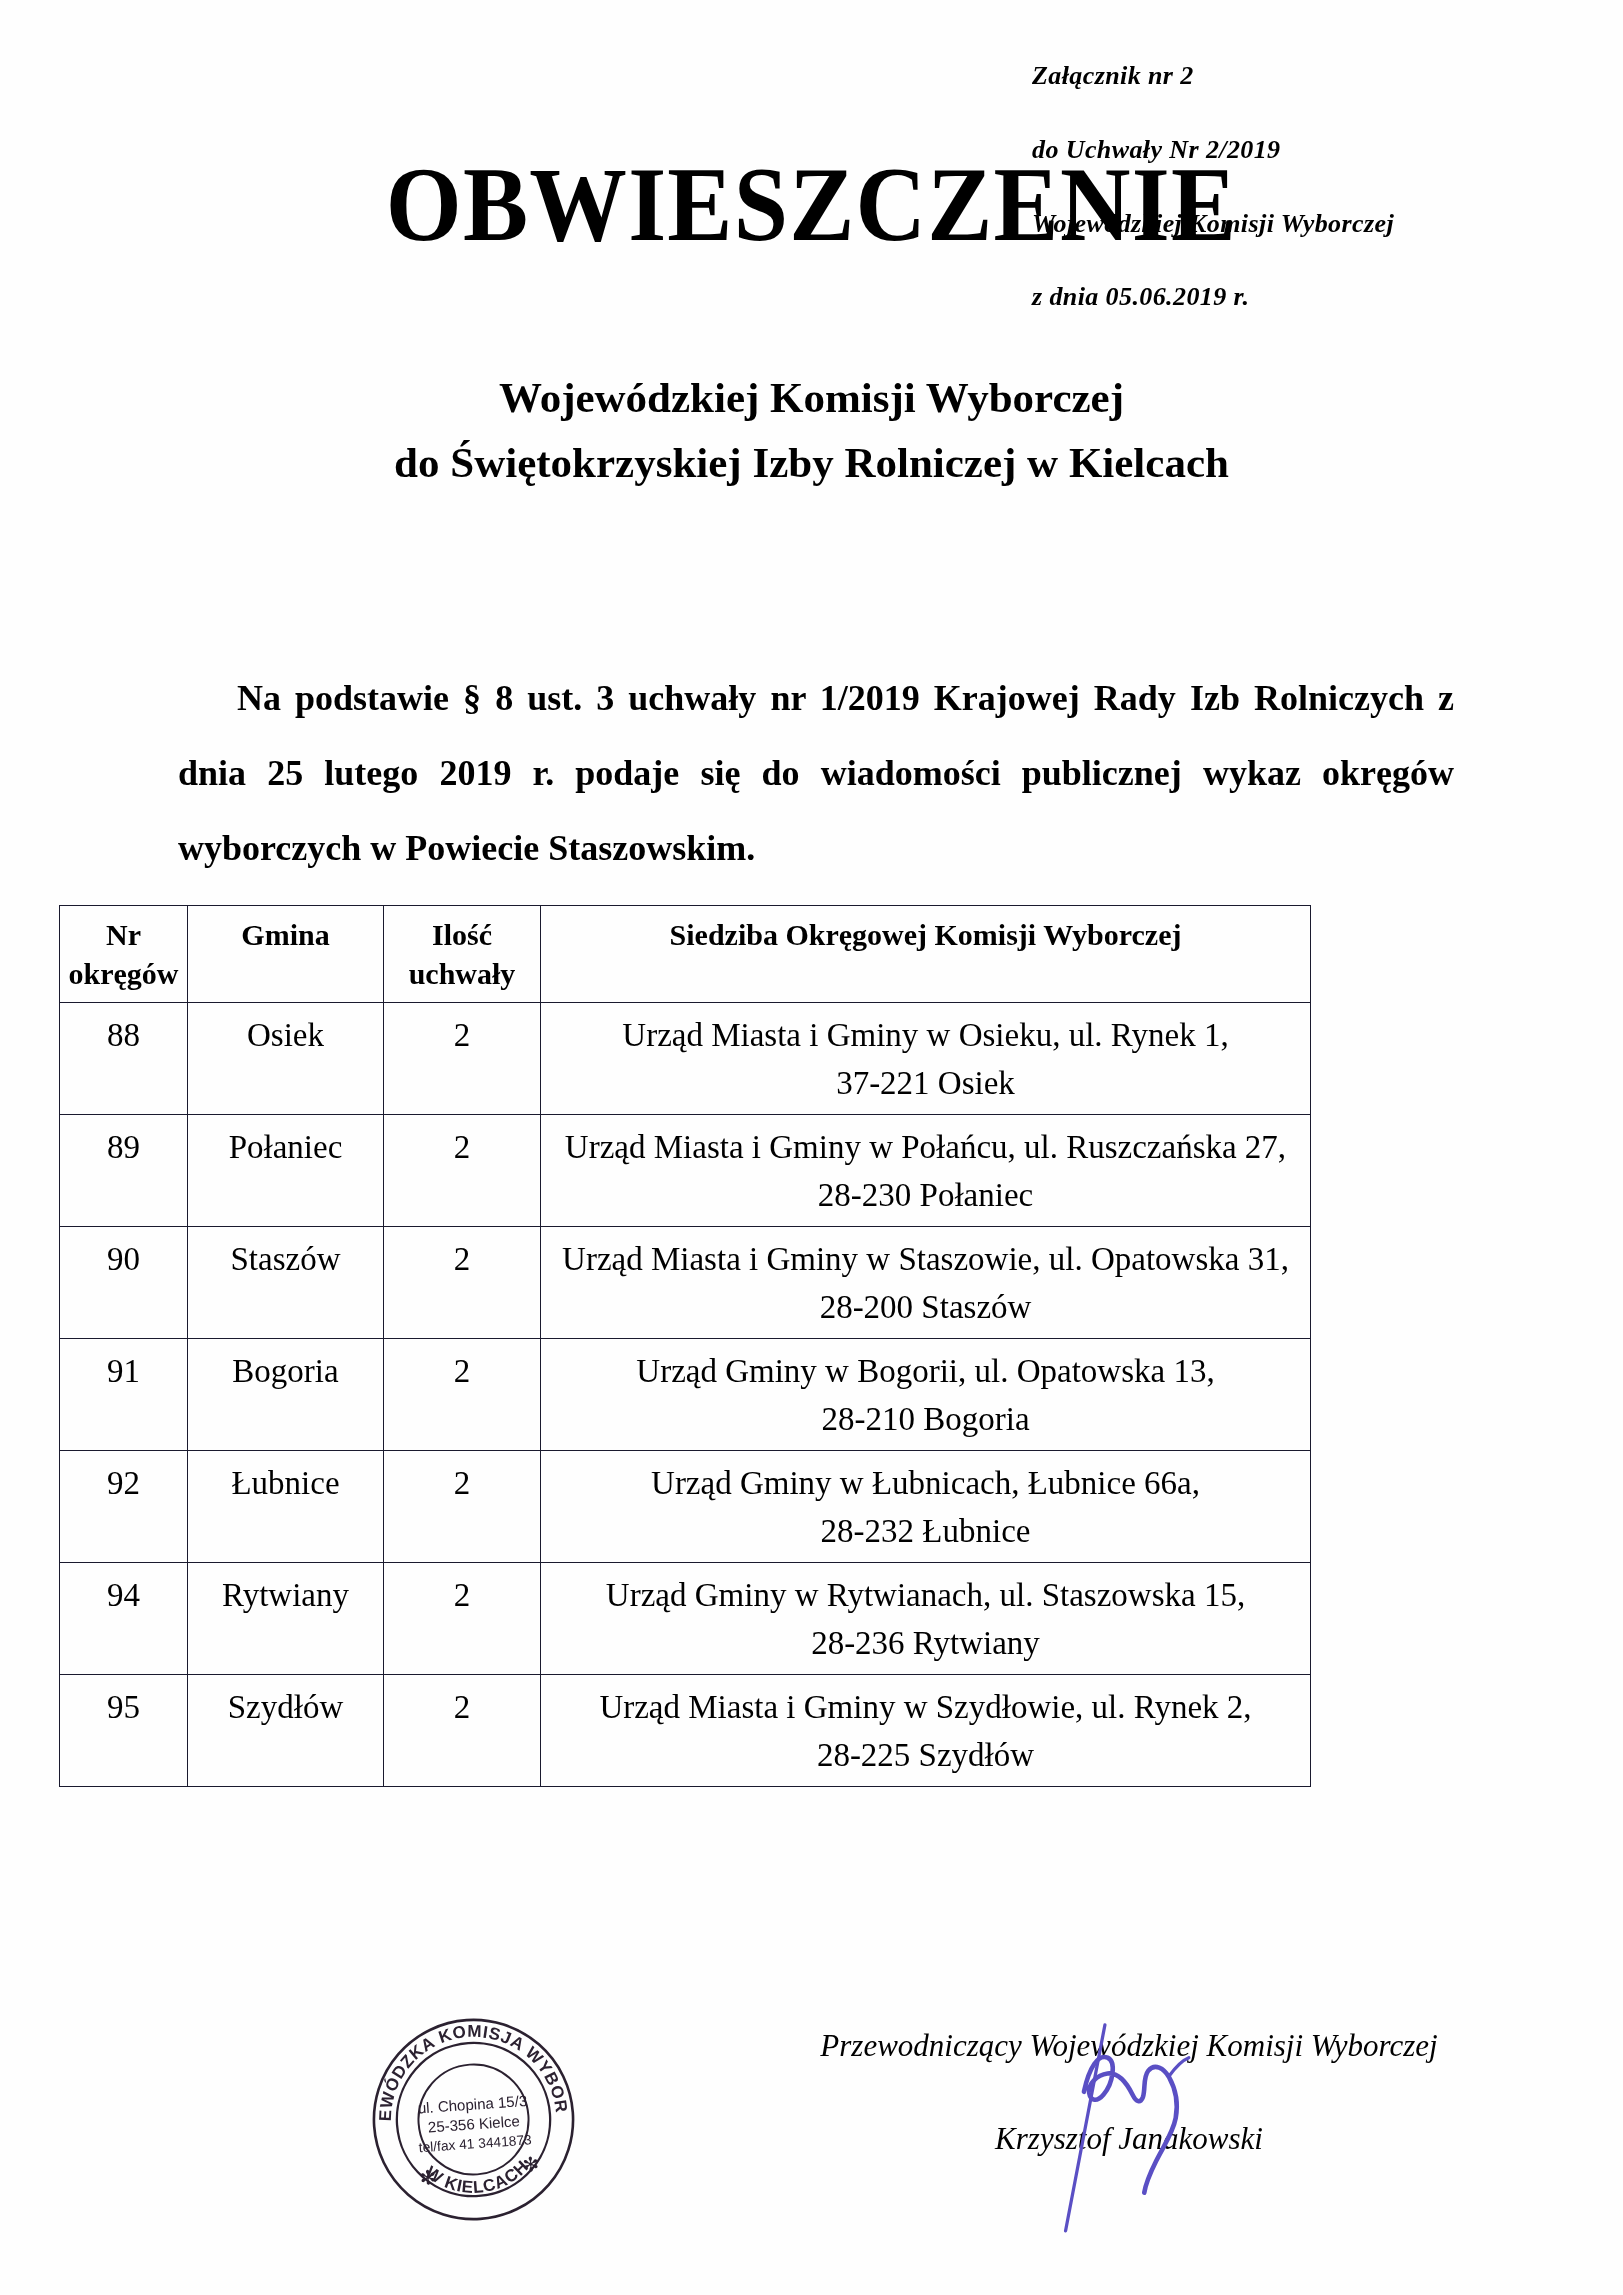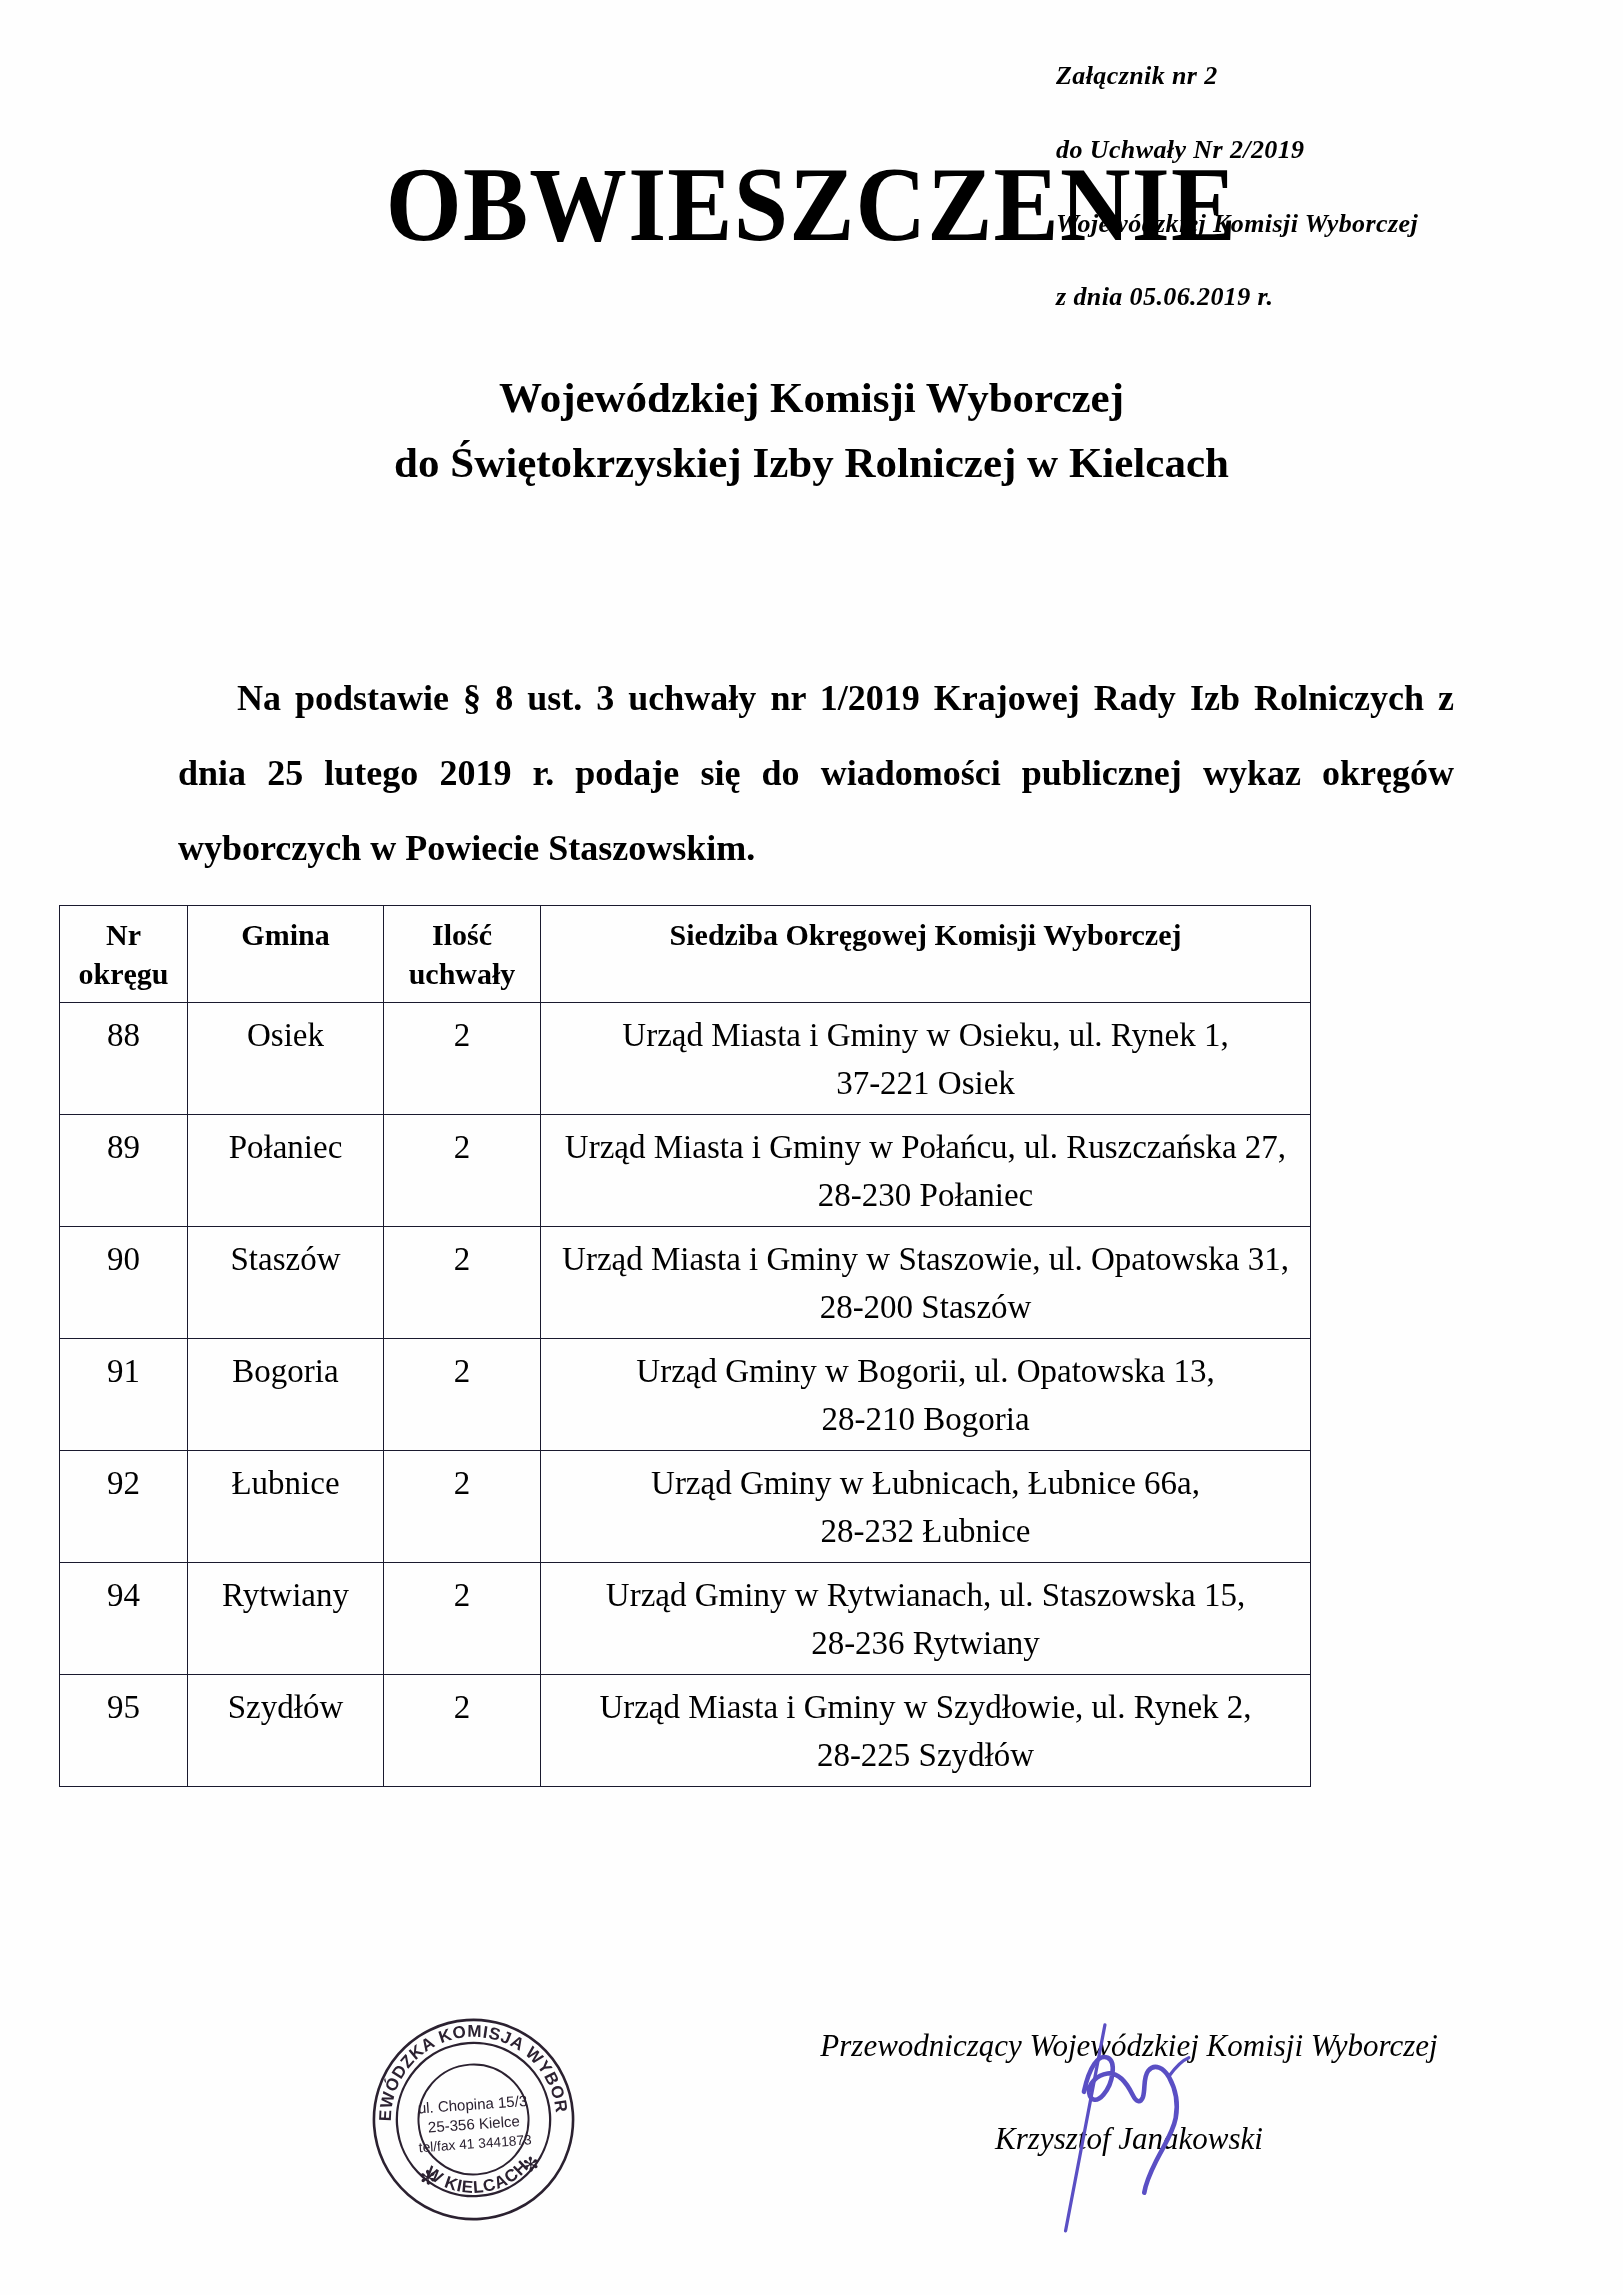--- a/index.html
+++ b/index.html
@@ -25,21 +25,21 @@
     position: absolute;
     left: 1032px;
     top: 21px;
     font-style: italic;
     font-weight: bold;
     font-size: 26px;
     line-height: 1.42;
     letter-spacing: 0.4px;
     white-space: pre-line;
   }
-  #ref-block div { white-space: nowrap; margin-left: 24px; }
+  #ref-block div { white-space: nowrap; }
 
   
   #main-title {
     position: absolute;
     left: 0;
     right: 0;
     top: 152px;
     text-align: center;
     font-size: 105px;
     font-weight: bold;
@@ -180,21 +180,21 @@
     <colgroup>
       <col class="col-nr">
       <col class="col-gmina">
       <col class="col-mandaty">
       <col class="col-siedziba">
     </colgroup>
     <thead>
       <tr>
         <th class="hdr-two-line">
           <span>Nr</span>
-          <span>okręgu</span>
+          <span>okręgów</span>
         </th>
         <th>Gmina</th>
         <th class="hdr-two-line">
           <span>Ilość</span>
           <span>uchwały</span>
         </th>
         <th class="hdr-seat">Siedziba Okręgowej Komisji Wyborczej</th>
       </tr>
     </thead>
     <tbody>

